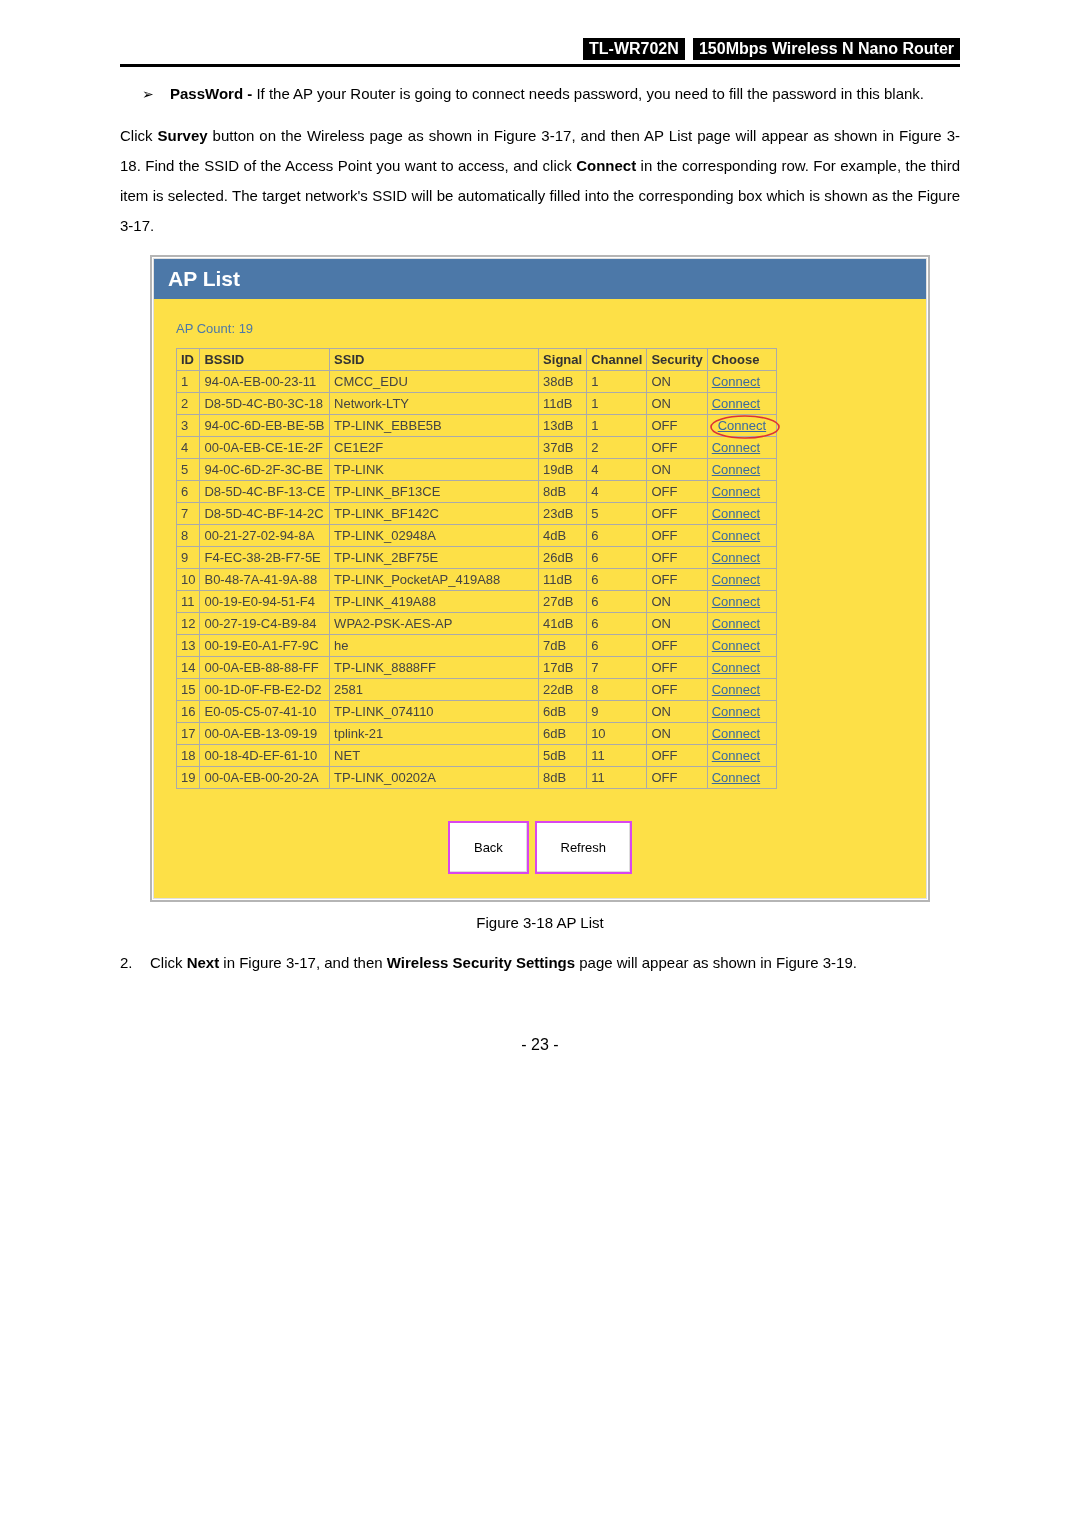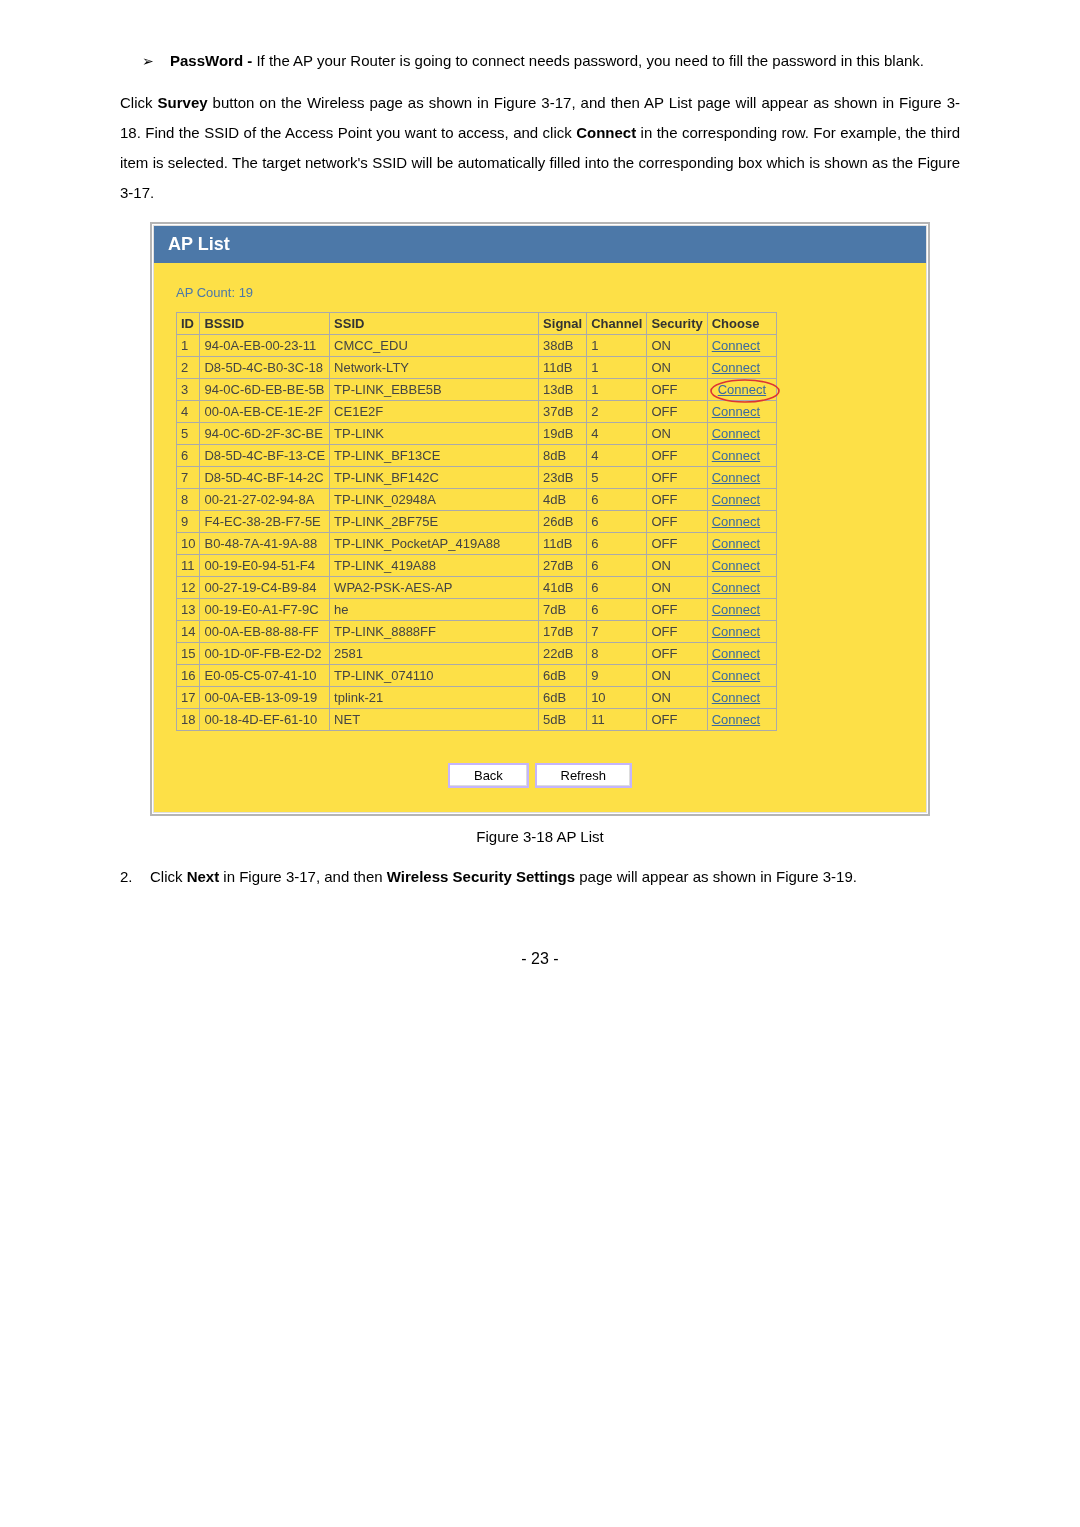--- a/index.html
+++ b/index.html
@@ -49,21 +49,21 @@
     border: 2px solid #b5b5b5;
   }
   .figure-inner {
     border: 1px solid #e0e0e0;
     margin: 1px;
   }
   .aplist-hdr {
     background: #4c78a8;
     color: #fff;
     font-weight: bold;
-    font-size: 18px;
+    font-size: 21px;
     padding: 8px 14px;
   }
   .ap-body {
     padding: 22px 22px 24px 22px;
     background: #fde047;
     font-family: Verdana, Arial, sans-serif;
     font-size: 13px;
   }
   .ap-count { color: #4c78a8; margin-bottom: 12px; font-size:13px;}
   table.ap {
@@ -87,23 +87,23 @@
     display:inline-block;
     padding: 0 6px;
   }
   .circled svg { position:absolute; left:-4px; top:-4px; }
   .btn-row {
     text-align: center;
     margin-top: 32px;
   }
   .btn {
     display:inline-block;
-    border: 2px solid #c4b5fd;
+    border: 2px solid #d946ef;
     background: #fff;
-    padding: 3px 24px;
+    padding: 17px 24px;
     font-family: Verdana, Arial, sans-serif;
     font-size: 13px;
     margin: 0 1px;
     box-shadow: inset -1px -1px 0 #ddd, inset 1px 1px 0 #fff;
   }
   .caption {
     text-align: center;
     margin: 12px 0 18px 0;
     font-size: 15px;
   }
@@ -118,20 +118,26 @@
     text-align: center;
     margin-top: 60px;
     font-size: 16px;
   }
 </style>
 </head>
 <body>
 
 <div class="page">
 
+  <div class="hdr-line">
+    <div class="hdr">
+      <span class="hdr-left">TL-WR702N</span>
+      <span class="hdr-right">150Mbps  Wireless  N  Nano  Router</span>
+    </div>
+  </div>
 
   <div class="bullet-row">
     <span class="bullet-glyph">➢</span>
     <span>
       <b>PassWord - </b><span>If the AP your Router is going to connect needs password, you need to fill the password in this blank.</span>
     </span>
   </div>
 
   <div class="para">
     <span>Click </span><b>Survey</b><span> button on the Wireless page as shown in Figure 3-17, and then AP List page will appear as shown in Figure 3-18. Find the SSID of the Access Point you want to access, and click </span><b>Connect</b><span> in the corresponding row. For example, the third item is selected. The target network's SSID will be automatically filled into the corresponding box which is shown as the Figure 3-17.</span>
@@ -312,20 +318,29 @@
               </tr>
               <tr>
                 <td>18</td>
                 <td>00-18-4D-EF-61-10</td>
                 <td>NET</td>
                 <td>5dB</td>
                 <td>11</td>
                 <td>OFF</td>
                 <td><span class="conn">Connect</span></td>
               </tr>
+              <tr>
+                <td>19</td>
+                <td>00-0A-EB-00-20-2A</td>
+                <td>TP-LINK_00202A</td>
+                <td>8dB</td>
+                <td>11</td>
+                <td>OFF</td>
+                <td><span class="conn">Connect</span></td>
+              </tr>
             </tbody>
         </table>
         <div class="btn-row">
           <span class="btn">Back</span>
           <span class="btn">Refresh</span>
         </div>
       </div>
     </div>
   </div>
 

